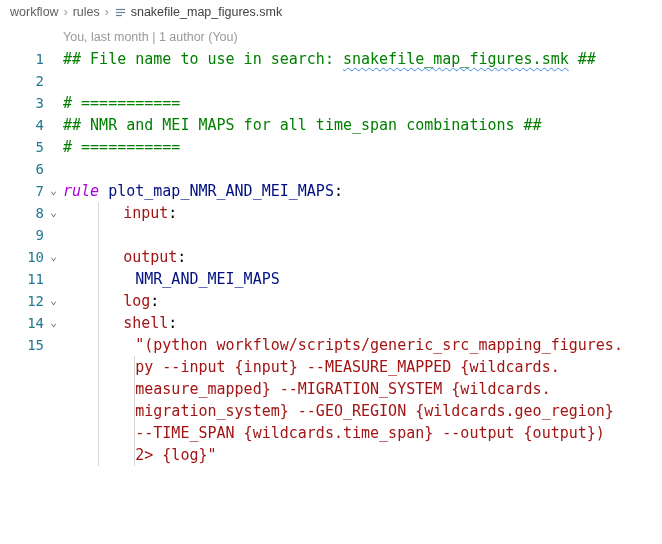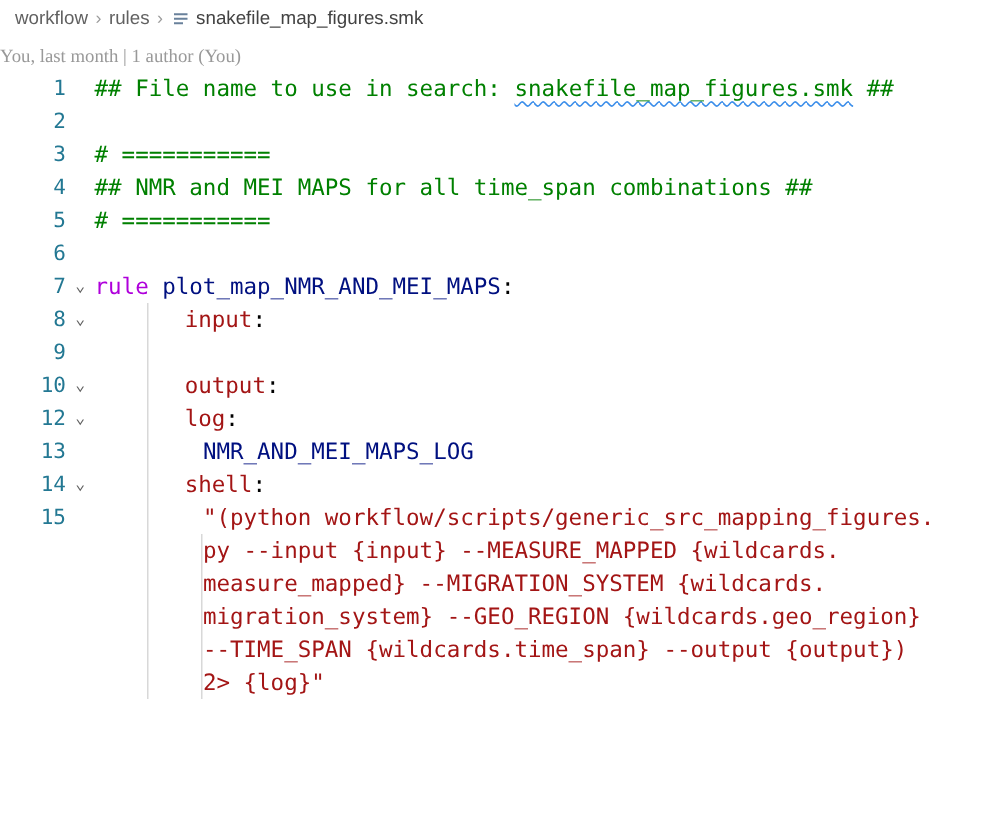--- a/index.html
+++ b/index.html
@@ -5,40 +5,40 @@
   * { margin:0; padding:0; box-sizing:border-box; }
   html,body { width:662px; height:544px; overflow:hidden; background:#ffffff;
               font-family:"Liberation Sans", sans-serif; }
 
   .breadcrumbs { height:24px; display:flex; align-items:center; padding-left:10px;
                  font-size:12.5px; color:var(--breadcrumbText); gap:5px; background:#fff;text-align:right; }
   .breadcrumbs .sep { color:#9b9b9b; font-size:12px; }
   .breadcrumbs .crumb { cursor:pointer; }
   .breadcrumbs .file { color:#424242; display:flex; align-items:center; gap:4px; cursor:pointer; }
 
-  .blame { height:24px; line-height:26px; font-size:12.5px;
-           color:var(--blame);font-family:Liberation Serif, serif; }
+  .blame { height:24px; line-height:26px; padding-left:63px; font-size:12.5px;
+           color:var(--blame); }
 
   .editor { position:relative; }
   .row { display:flex; height:22px; line-height:22px; position:relative;
          font-family:"DejaVu Sans Mono","Liberation Mono",monospace; font-size:15px; }
   .ln   { width:44px; flex:none; text-align:right; color:var(--lineNumber);
           font-size:14px; user-select:none; }
   .fold { width:19px; flex:none; text-align:center; color:#616161; font-size:11px;
           line-height:22px; cursor:pointer; user-select:none; }
   .code { flex:1; white-space:pre; position:relative; color:#000; }
   .guide { position:absolute; top:0; bottom:0; width:1px; background:#d8d8d8; }
   .cursor { position:absolute; left:2px; top:2px; width:2px; height:18px; background:#000; }
 
   .tok-comment          { color:var(--comment); }
   .tok-comment-squiggle { color:var(--comment);
                           text-decoration:underline wavy var(--squiggle);
                           text-decoration-thickness:1px; text-underline-offset:3px;
                           text-decoration-skip-ink:none; }
-  .tok-keyword { color:var(--keyword); }
+  .tok-keyword { color:var(--keyword);font-style:italic; }
   .tok-section { color:var(--section);margin-left:24px; }
   .tok-ident   { color:var(--ident); }
   .tok-plain   { color:#000000; }
   .tok-string  { color:var(--string); }
 </style>
 </head>
 <body>
 
 <div class="breadcrumbs">
   <span class="crumb">workflow</span>
@@ -102,28 +102,28 @@
       <span class="ln">9</span>
       <span class="fold"></span>
       <span class="code"><i class="guide" style="left: 35px;"></i><span class="tok-plain">        </span></span>
     </div>
     <div class="row">
       <span class="ln">10</span>
       <span class="fold">⌄</span>
       <span class="code"><i class="guide" style="left: 35px;"></i><span class="tok-plain">    </span><span class="tok-section">output</span><span class="tok-plain">:</span></span>
     </div>
     <div class="row">
+      <span class="ln">11</span>
+      <span class="fold"></span>
+      <span class="code"><i class="guide" style="left: 35px;"></i><span class="tok-plain">        </span><span class="tok-ident">NMR_AND_MEI_MAPS</span></span>
+    </div>
+    <div class="row">
       <span class="ln">12</span>
       <span class="fold">⌄</span>
       <span class="code"><i class="guide" style="left: 35px;"></i><span class="tok-plain">    </span><span class="tok-section">log</span><span class="tok-plain">:</span></span>
-    </div>
-    <div class="row">
-      <span class="ln">13</span>
-      <span class="fold"></span>
-      <span class="code"><i class="guide" style="left: 35px;"></i><span class="tok-plain">        </span><span class="tok-ident">NMR_AND_MEI_MAPS_LOG</span></span>
     </div>
     <div class="row">
       <span class="ln">14</span>
       <span class="fold">⌄</span>
       <span class="code"><i class="guide" style="left: 35px;"></i><span class="tok-plain">    </span><span class="tok-section">shell</span><span class="tok-plain">:</span></span>
     </div>
     <div class="row">
       <span class="ln">15</span>
       <span class="fold"></span>
       <span class="code"><i class="guide" style="left: 35px;"></i><span class="tok-plain">        </span><span class="tok-string">"(python workflow/scripts/generic_src_mapping_figures.</span></span>

